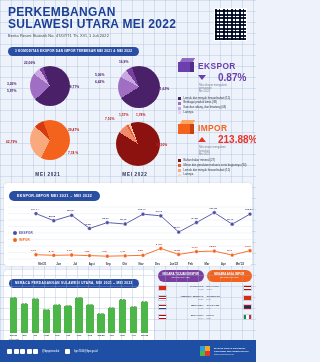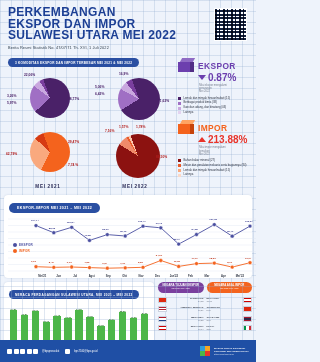--- a/index.html
+++ b/index.html
@@ -66,21 +66,21 @@
      background:#8f6bc4; transform:skewX(-30deg); }
   .box3d .front{ position:absolute; top:4px; left:0; width:12px; height:10px; background:#6c3fae;}
   .box3d .side{ position:absolute; top:4px; left:12px; width:4px; height:10px;
      background:#522e86; }
   .box3d.orange .top{ background:#ffa463; }
   .box3d.orange .front{ background:#f4631d; }
   .box3d.orange .side{ background:#c6440b; }
   .kpi-name{ font-size:8.4px; font-weight:bold; letter-spacing:.4px; }
   .kpi-name.e{ color:#6c3fae; }
   .kpi-name.i{ color:#f4631d; }
-  .kpi-val{ font-size:10px; font-weight:bold; display:flex; align-items:center; gap:2px;
+  .kpi-val{ font-size:10px; font-weight:bold; display:flex; align-items:center; gap:12px;
      margin-left:20px; margin-top:-1px;}
   .kpi-val.e{ color:#6c3fae; }
   .kpi-val.i{ color:#e8342a; }
   .tri{ width:0;height:0;border-left:4px solid transparent;border-right:4px solid transparent;}
   .tri.down{ border-top:5px solid #6c3fae; }
   .tri.up{ border-bottom:5px solid #e8342a; }
   .kpi-note{ font-size:2.7px; color:#7b8393; margin-left:21px; line-height:3.2px; margin-top:1px;}
   .legend{ margin-top:3px; }
   .lg-item{ display:flex; align-items:flex-start; gap:2.5px; margin-bottom:1.4px; }
   .sw{ width:3px;height:3px;flex:0 0 auto;margin-top:.4px;}
@@ -147,21 +147,20 @@
 </style>
 </head>
 <body>
 
 <div class="wrap">
   <div class="grid-bg"></div>
 
   <div class="header">
     <div class="title">
       <div>PERKEMBANGAN</div>
-      <div>EKSPOR DAN IMPOR</div>
       <div>SULAWESI UTARA MEI 2022</div>
     </div>
     <div class="subtitle">Berita Resmi Statistik No. 47/07/71 Th. XVI, 1 Juli 2022</div>
     <div class="qr">
         <i></i>
       </div>
     <div class="pill">3 KOMODITAS EKSPOR DAN IMPOR TERBESAR MEI 2021 &amp; MEI 2022</div>
   </div>
 
   <div class="pies">

